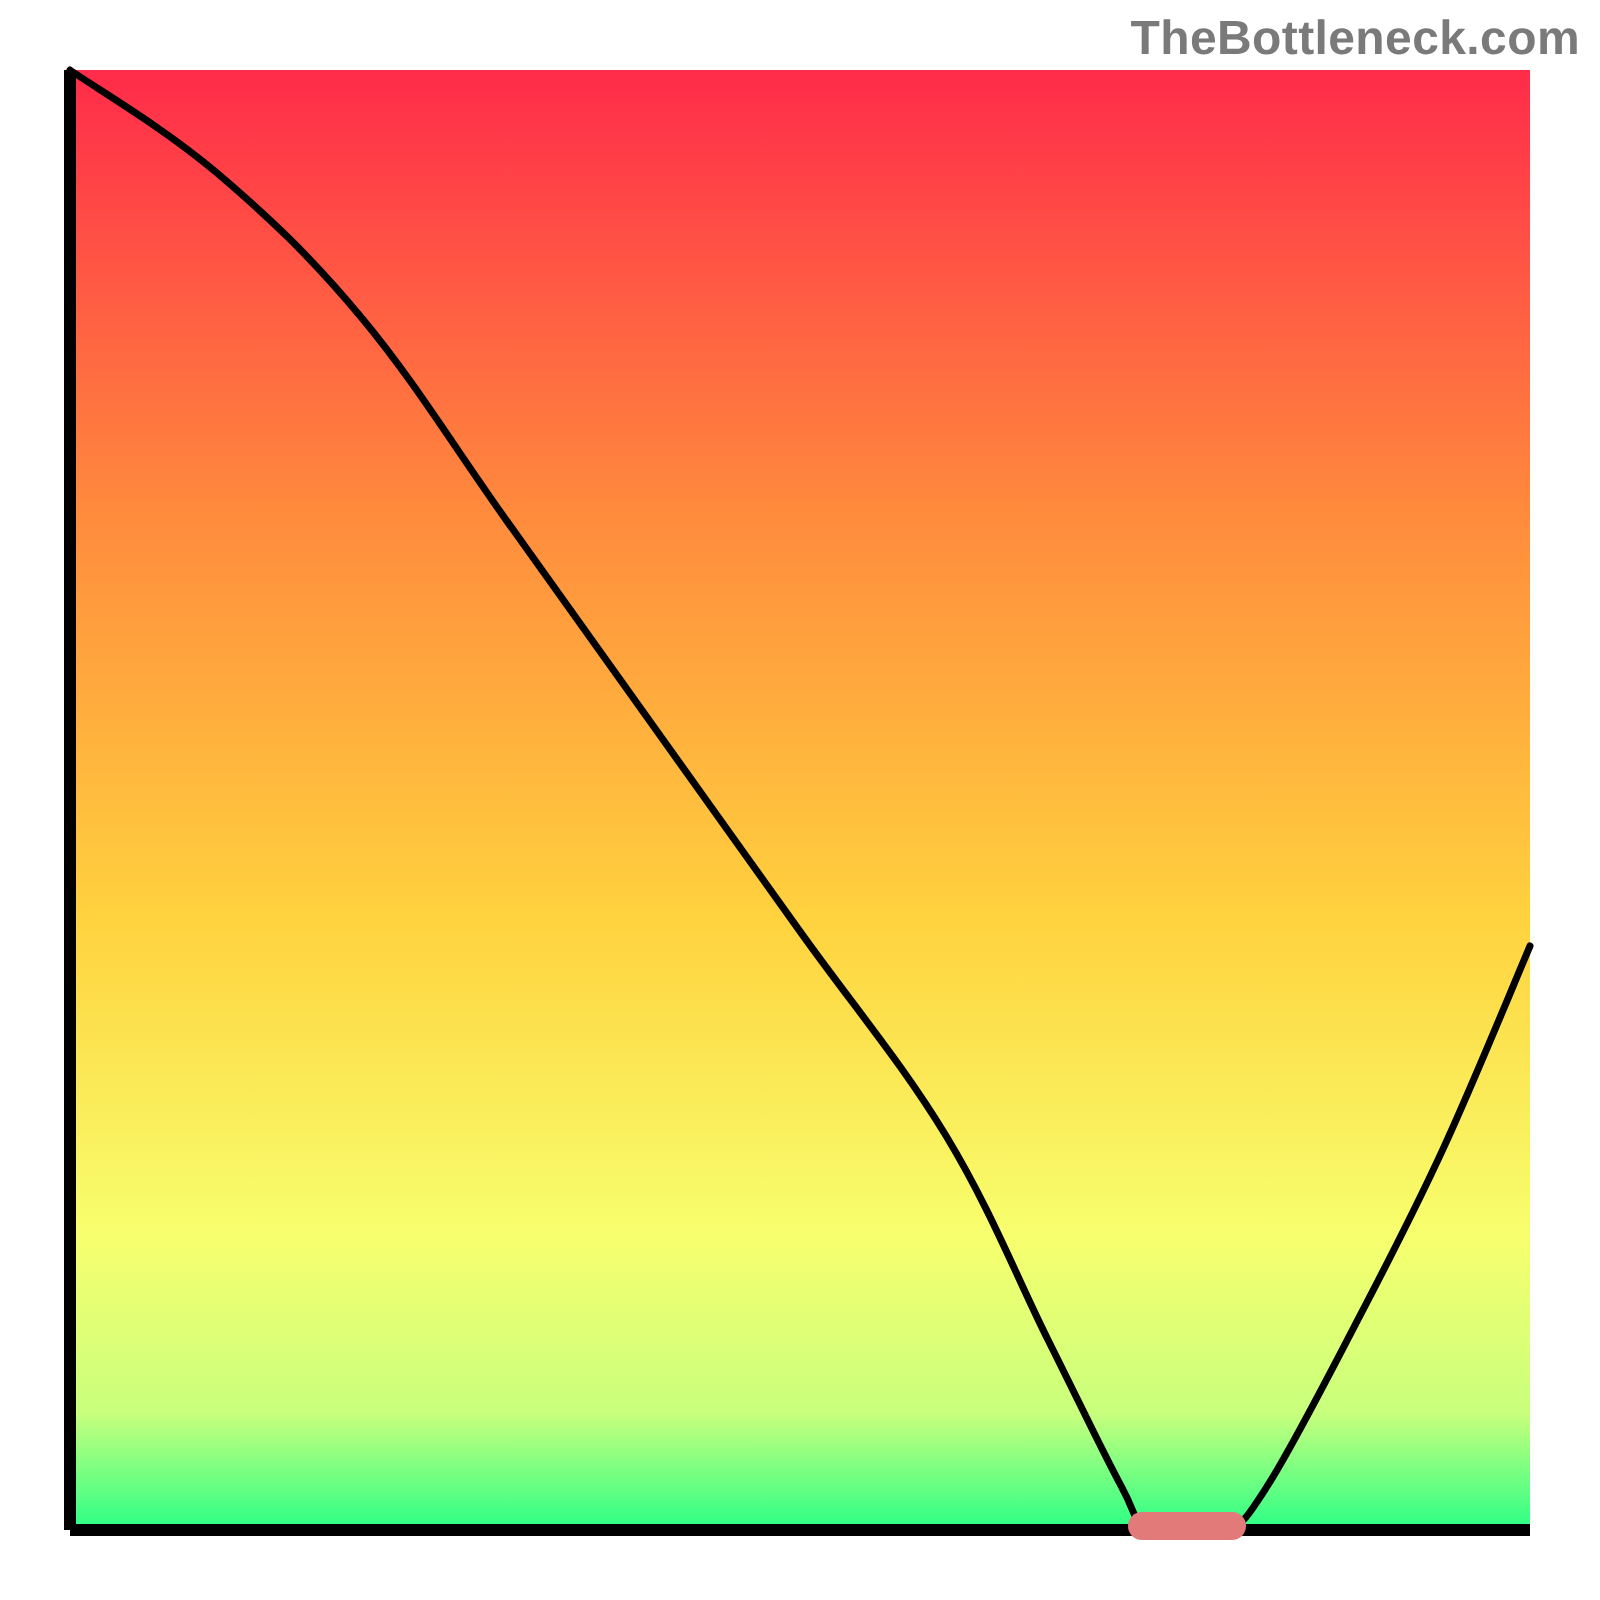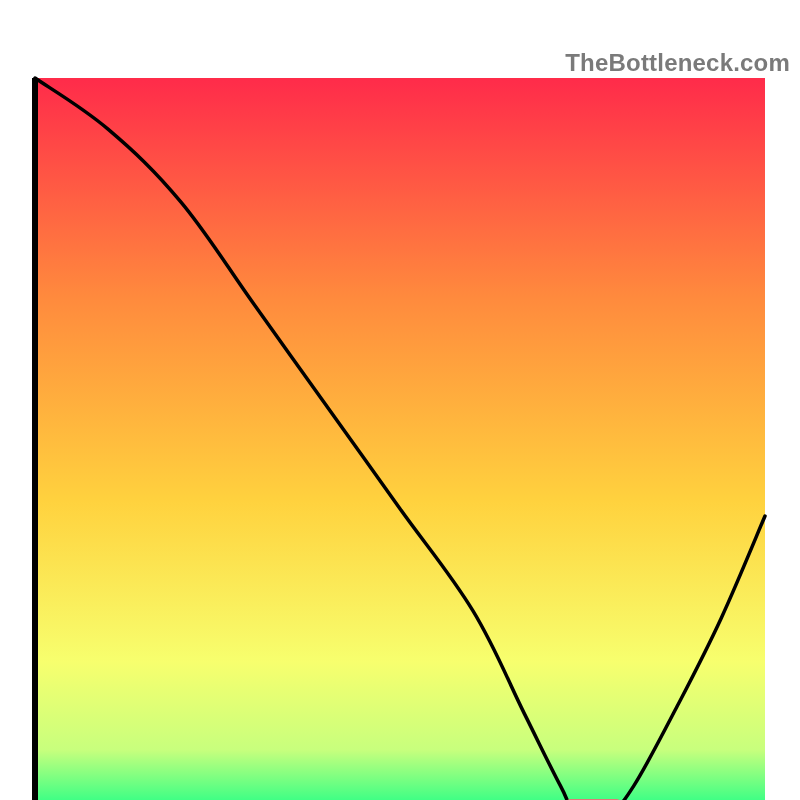--- a/index.html
+++ b/index.html
@@ -7,21 +7,20 @@
     padding: 0;
     width: 800px;
     height: 800px;
     background: #ffffff;
     font-family: Arial, Helvetica, sans-serif;
   }
   .stage {
     position: relative;
     width: 800px;
     height: 736px;
-    margin-top: 43px;
   }
   .watermark {
     position: absolute;
     top: 6px;
     right: 10px;
     font-size: 24px;
     font-weight: 600;
     color: #7a7a7a;
     letter-spacing: 0.2px;
     user-select: none;

